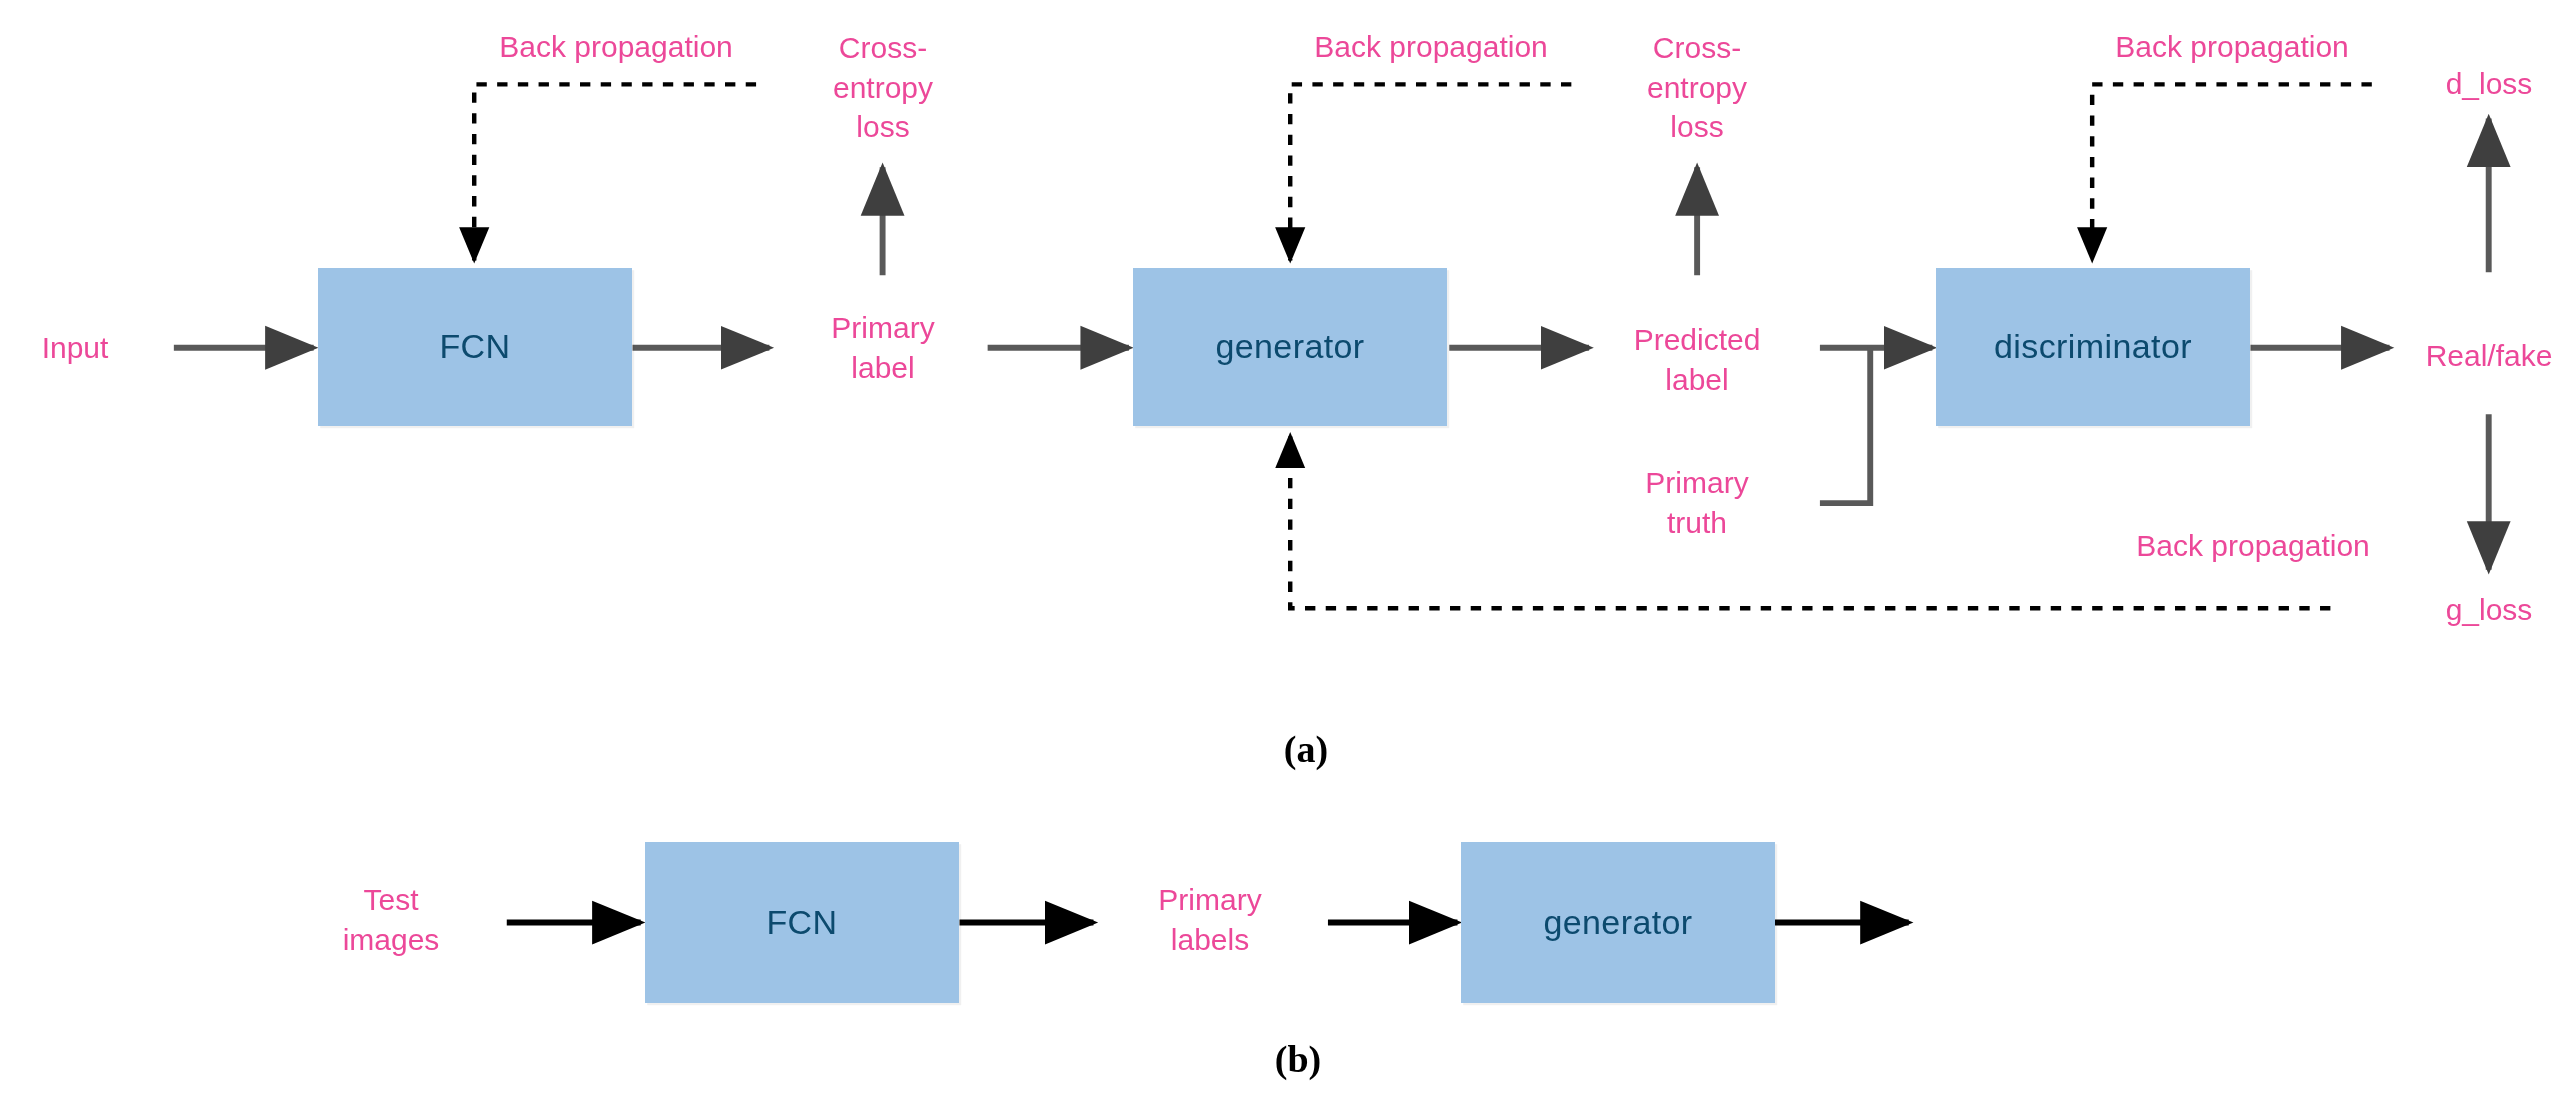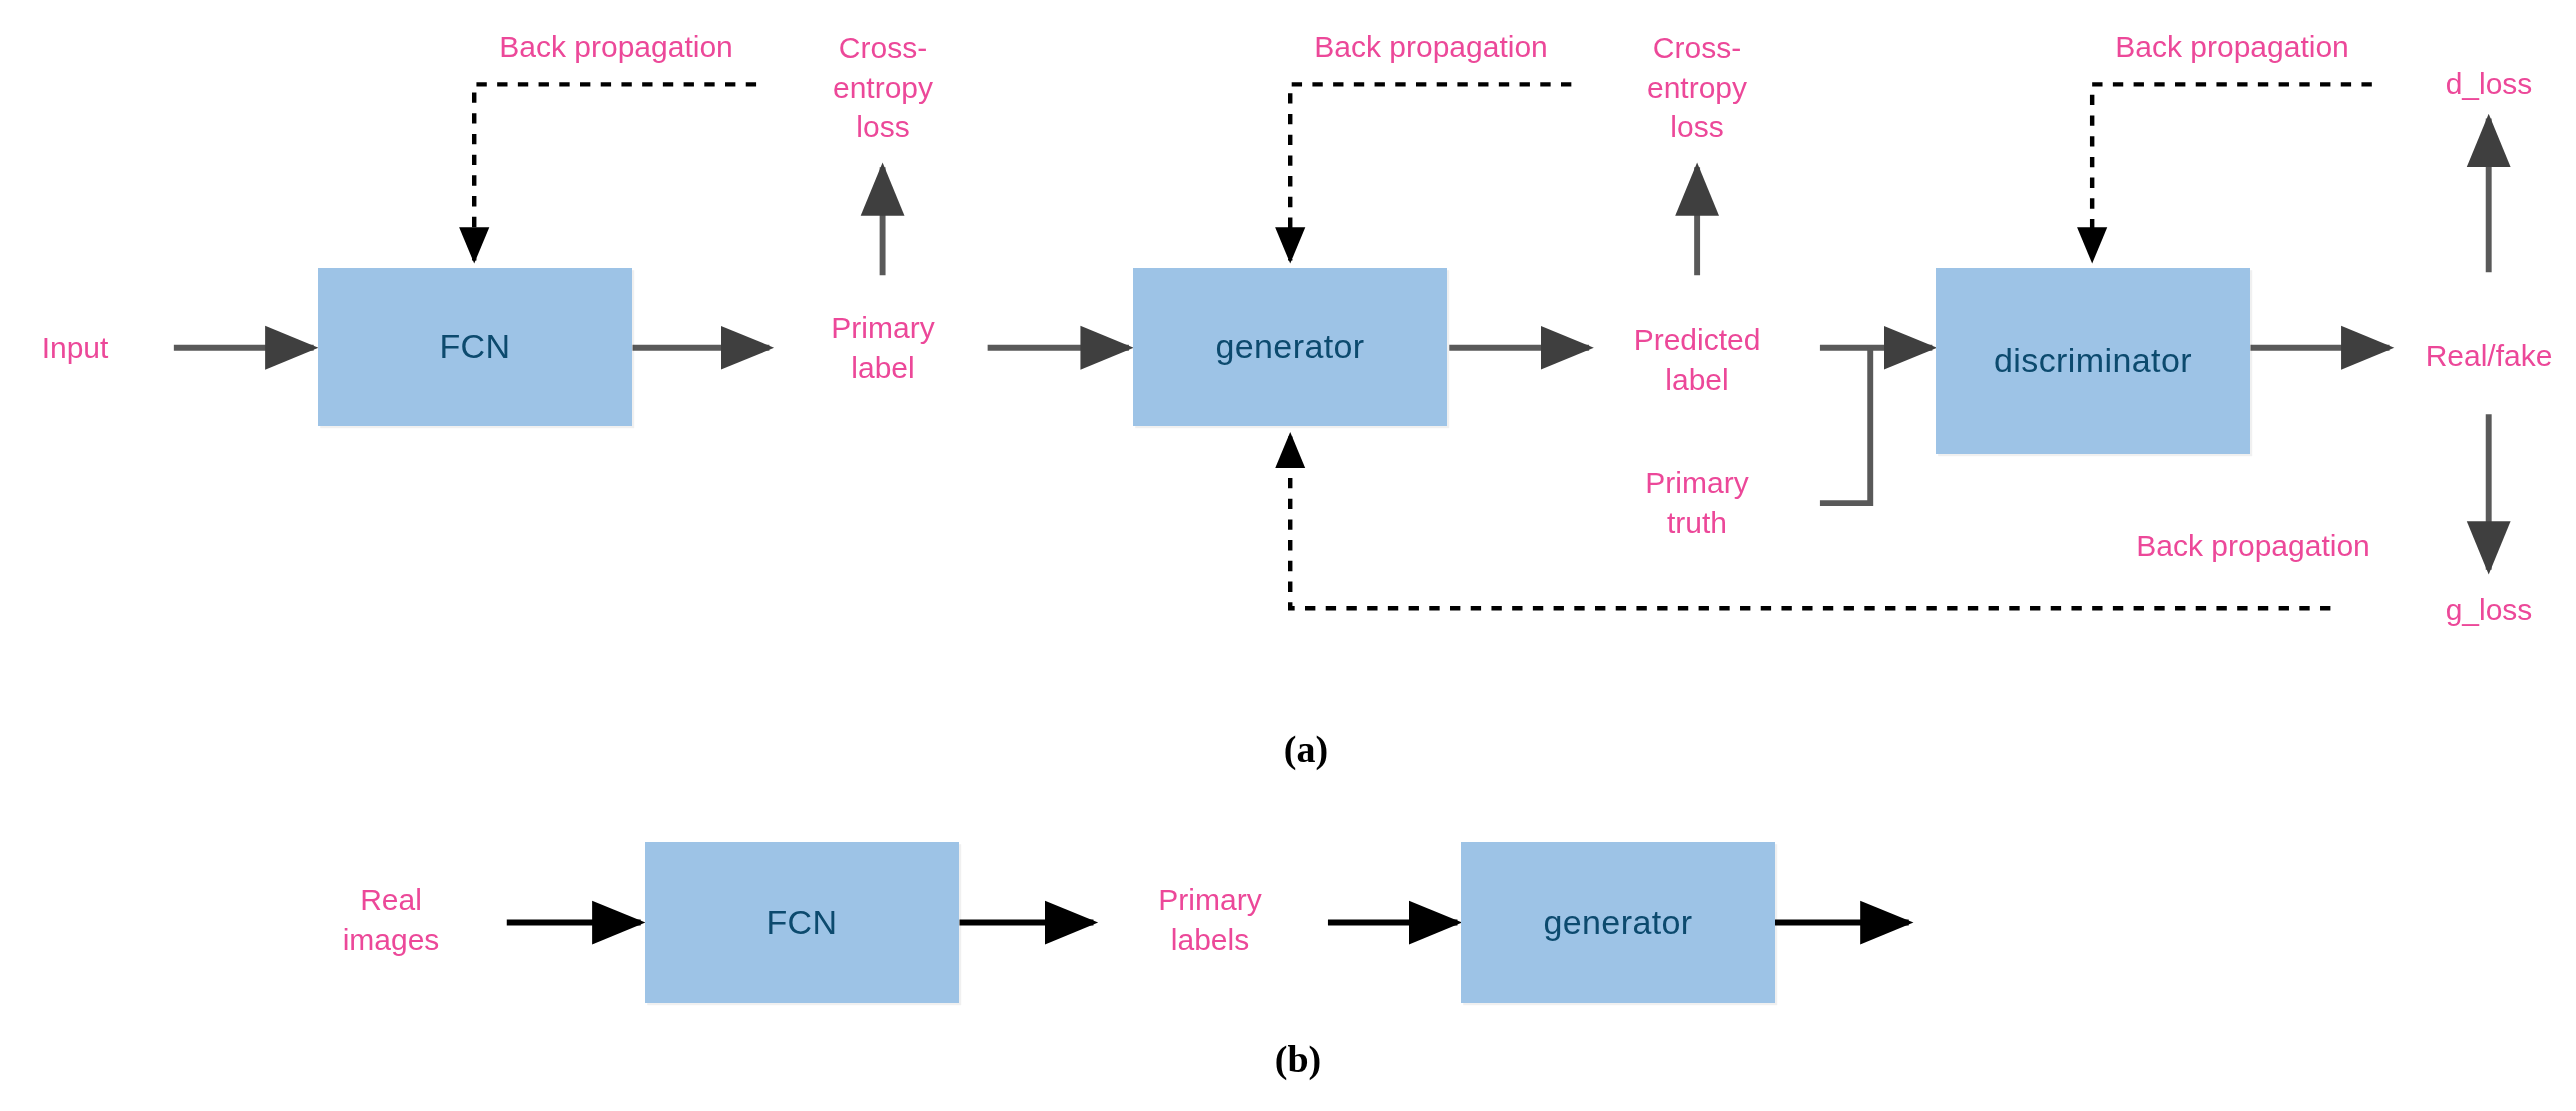--- a/index.html
+++ b/index.html
@@ -118,21 +118,21 @@
   </svg>
 
   <div class="node-box" style="left:318px; top:268px; width:314px; height:158px;">
     <span class="node-label">FCN</span>
   </div>
 
   <div class="node-box" style="left:1133px; top:268px; width:314px; height:158px;">
     <span class="node-label">generator</span>
   </div>
 
-  <div class="node-box" style="left:1936px; top:268px; width:314px; height:186px;">
+  <div class="node-box" style="left:1936px; top:268px; width:314px; height:158px;">
     <span class="node-label">discriminator</span>
   </div>
 
   <div class="txt" style="left:67px; top:348px;margin-left:8px;">Input</div>
 
   <div class="txt" style="left:616px; top:47px;">Back propagation</div>
 
   <div class="txt" style="left:883px; top:87px;">Cross-
 entropy
 loss</div>
@@ -165,21 +165,21 @@
   <div class="panel-caption" style="left:1306px; top:749px;">(a)</div>
 
   <div class="node-box" style="left:645px; top:842px; width:314px; height:161px;">
     <span class="node-label">FCN</span>
   </div>
 
   <div class="node-box" style="left:1461px; top:842px; width:314px; height:161px;">
     <span class="node-label">generator</span>
   </div>
 
-  <div class="txt" style="left:391px; top:920px;">Real
+  <div class="txt" style="left:391px; top:920px;">Test
 images</div>
 
   <div class="txt" style="left:1210px; top:920px;">Primary
 labels</div>
 
 
   <div class="panel-caption" style="left:1298px; top:1059px;">(b)</div>
 
 </div>
 

